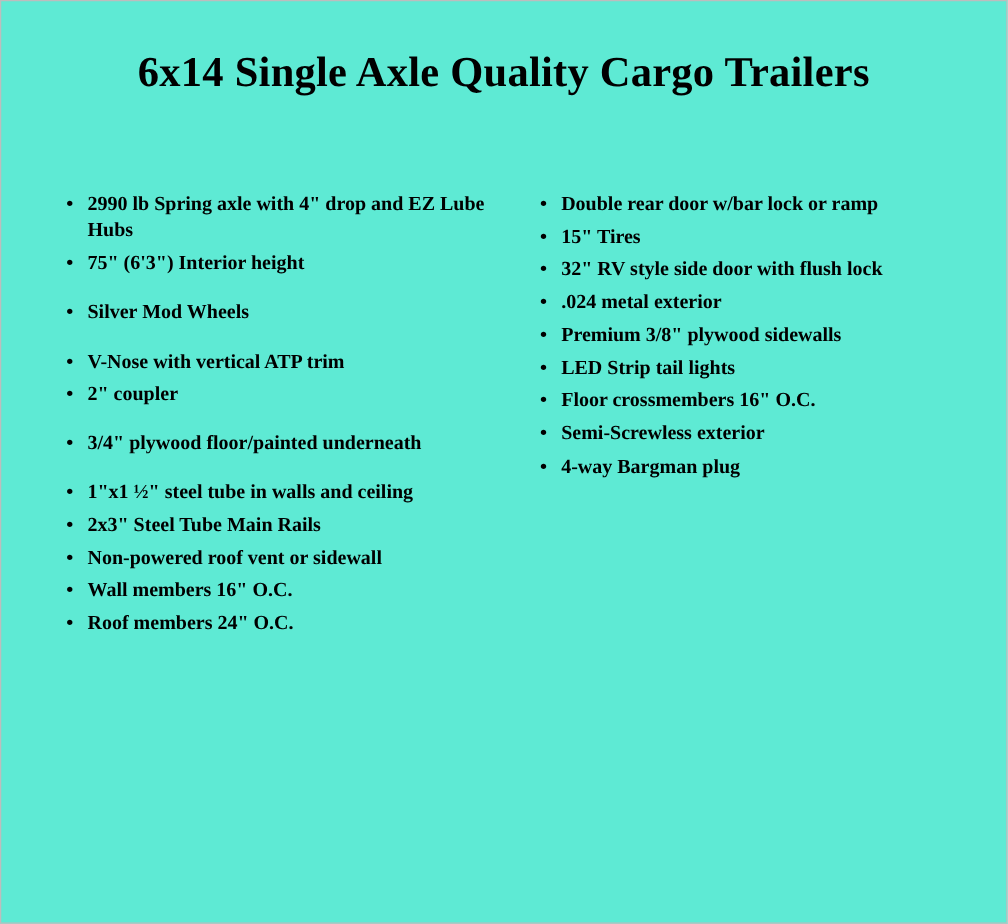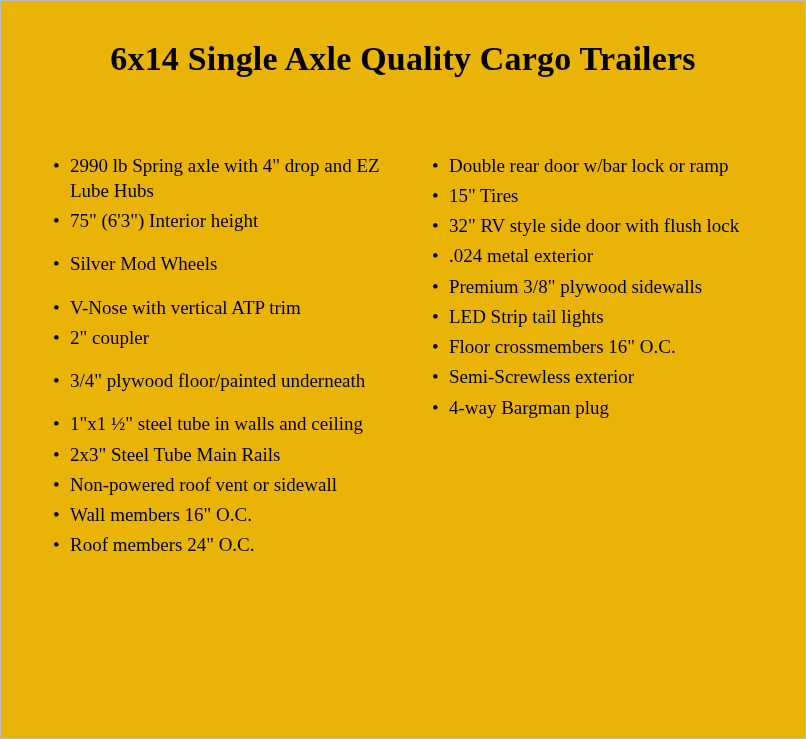--- a/index.html
+++ b/index.html
@@ -13,21 +13,21 @@
     font-family: "Liberation Serif", "DejaVu Serif", serif;
     color: #000000;
     overflow: hidden;
   }
   .page {
     position: relative;
     width: 806px;
     height: 739px;
     box-sizing: border-box;
     border: 1px solid #bdbdbd;
-    background: #eab308;
+    background: #5eead4;
   }
   .title {
     text-align: center;
     font-size: 34px;
     font-weight: bold;
     line-height: 1.28;
     letter-spacing: 0.2px;
     margin: 36px 70px 0 70px;
   }
   .columns {
@@ -46,24 +46,25 @@
   .col-right {
     width: 322px;
   }
   ul.speclist {
     list-style: none;
     margin: 0;
     padding: 0;
   }
   ul.speclist li {
     position: relative;
-    font-size: 19px;
+    font-size: 16px;
     line-height: 1.33;
     padding-left: 17px;
     margin: 0 0 5px 0;
+    font-weight: bold;
   }
   ul.speclist li.gap {
     margin-bottom: 18px;
   }
   ul.speclist li::before {
     content: "\2022";
     position: absolute;
     left: 0;
     top: 0;
   }

